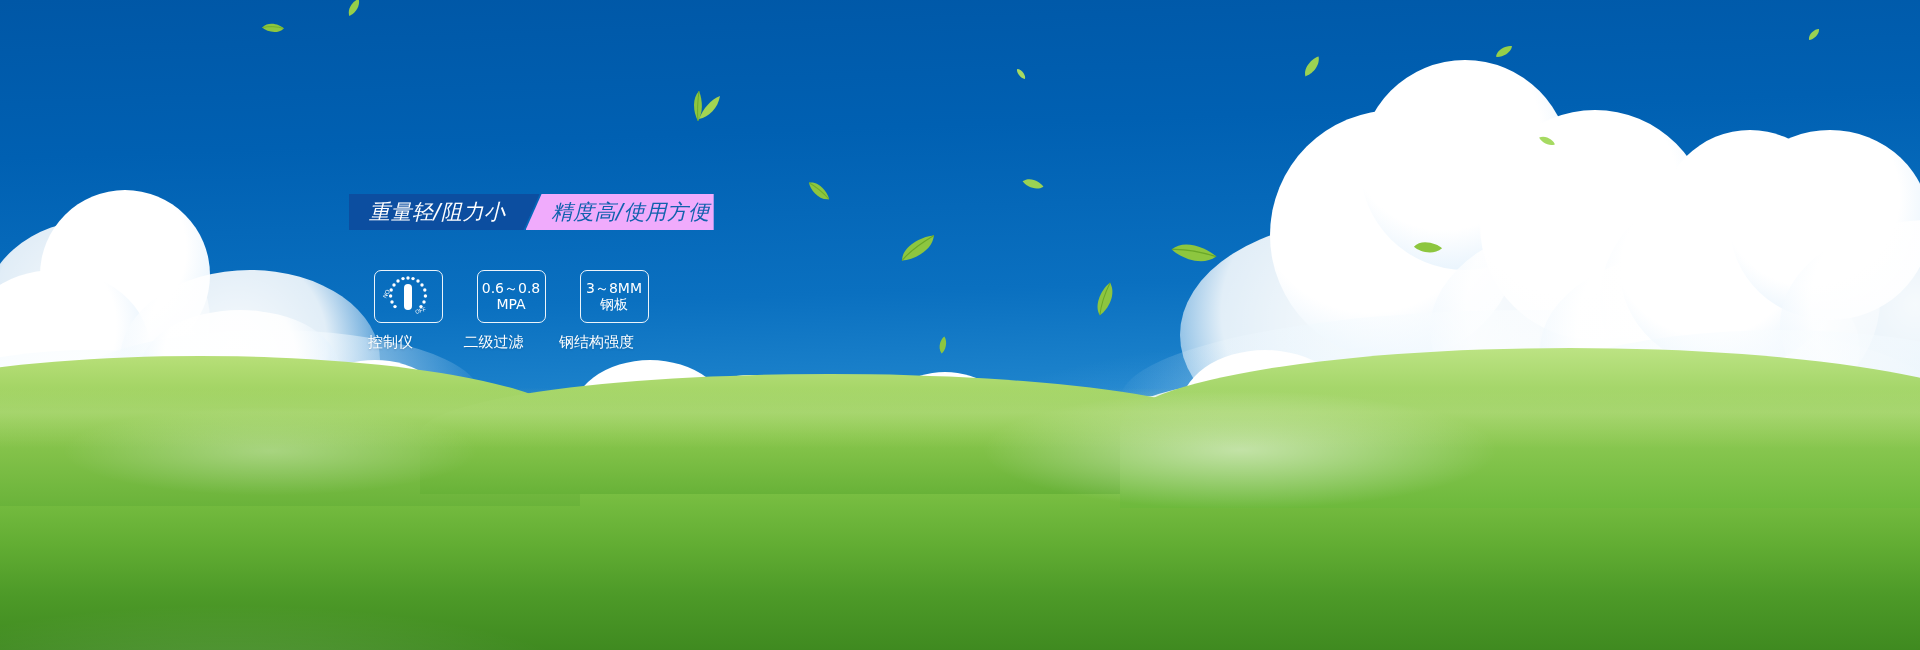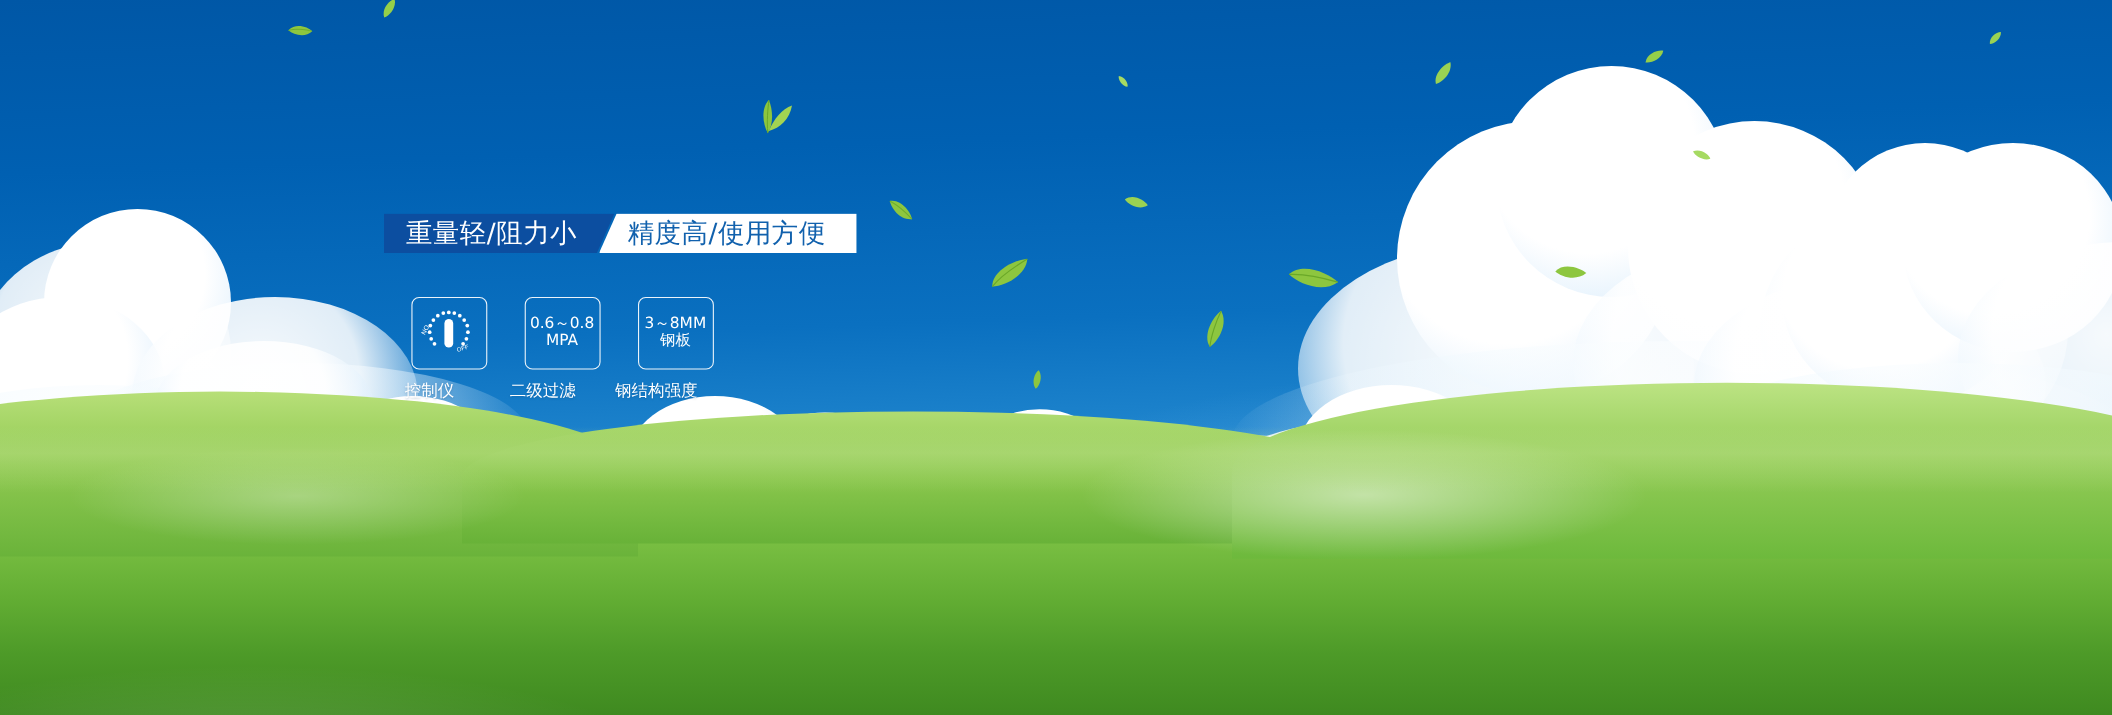--- a/index.html
+++ b/index.html
@@ -63,43 +63,44 @@
     font-weight:300;line-height:1;white-space:nowrap;
     font-family:"DejaVu Sans","Liberation Sans",sans-serif;
     text-shadow:0 1px 3px rgba(0,40,90,.18);
   }
   .titleleaf{position:absolute;left:676px;top:88px;}
 
   
   .tags{position:absolute;left:349px;top:194px;height:42px;display:flex;}
   .tag{
     height:36px;display:flex;align-items:center;justify-content:center;
-    font-size:24px;letter-spacing:.5px;white-space:nowrap;
+    font-size:21px;letter-spacing:.5px;white-space:nowrap;
     font-family:"DejaVu Sans","Liberation Sans",sans-serif;
+    font-style:italic;
   }
   .tag-a{
     background:#0c4ea0;color:#ffffff;
     padding:0 22px 0 20px;
     -webkit-clip-path:polygon(0 0,100% 0,calc(100% - 16px) 100%,0 100%);
     clip-path:polygon(0 0,100% 0,calc(100% - 16px) 100%,0 100%);
     padding-right:34px;
   }
   .tag-b{
-    background:#ffffff;color:#1161ad;
+    background:#f0abfc;color:#1161ad;
     margin-left:-14px;
-    padding:0 28px 0 26px;
+    padding:0 4px 0 26px;
     -webkit-clip-path:polygon(16px 0,100% 0,100% 100%,0 100%);
     clip-path:polygon(16px 0,100% 0,100% 100%,0 100%);
   }
 
   
   .features{position:absolute;left:356px;top:270px;display:flex;gap:34px;}
   .feat{width:69px;display:flex;flex-direction:column;align-items:center;}
   .featbox{
-    width:69px;height:66px;border:1.5px solid rgba(255,255,255,.92);
+    width:69px;height:53px;border:1.5px solid rgba(255,255,255,.92);
     border-radius:7px;display:flex;flex-direction:column;
     align-items:center;justify-content:center;box-sizing:border-box;margin-left:35px;
   }
   .feattext{
     color:#ffffff;font-size:14px;line-height:1.12;text-align:center;
     font-family:"DejaVu Sans","Liberation Sans",sans-serif;
   }
   .feattext .l2{display:block;}
   .featlabel{
     margin-top:10px;color:#ffffff;font-size:15px;white-space:nowrap;

